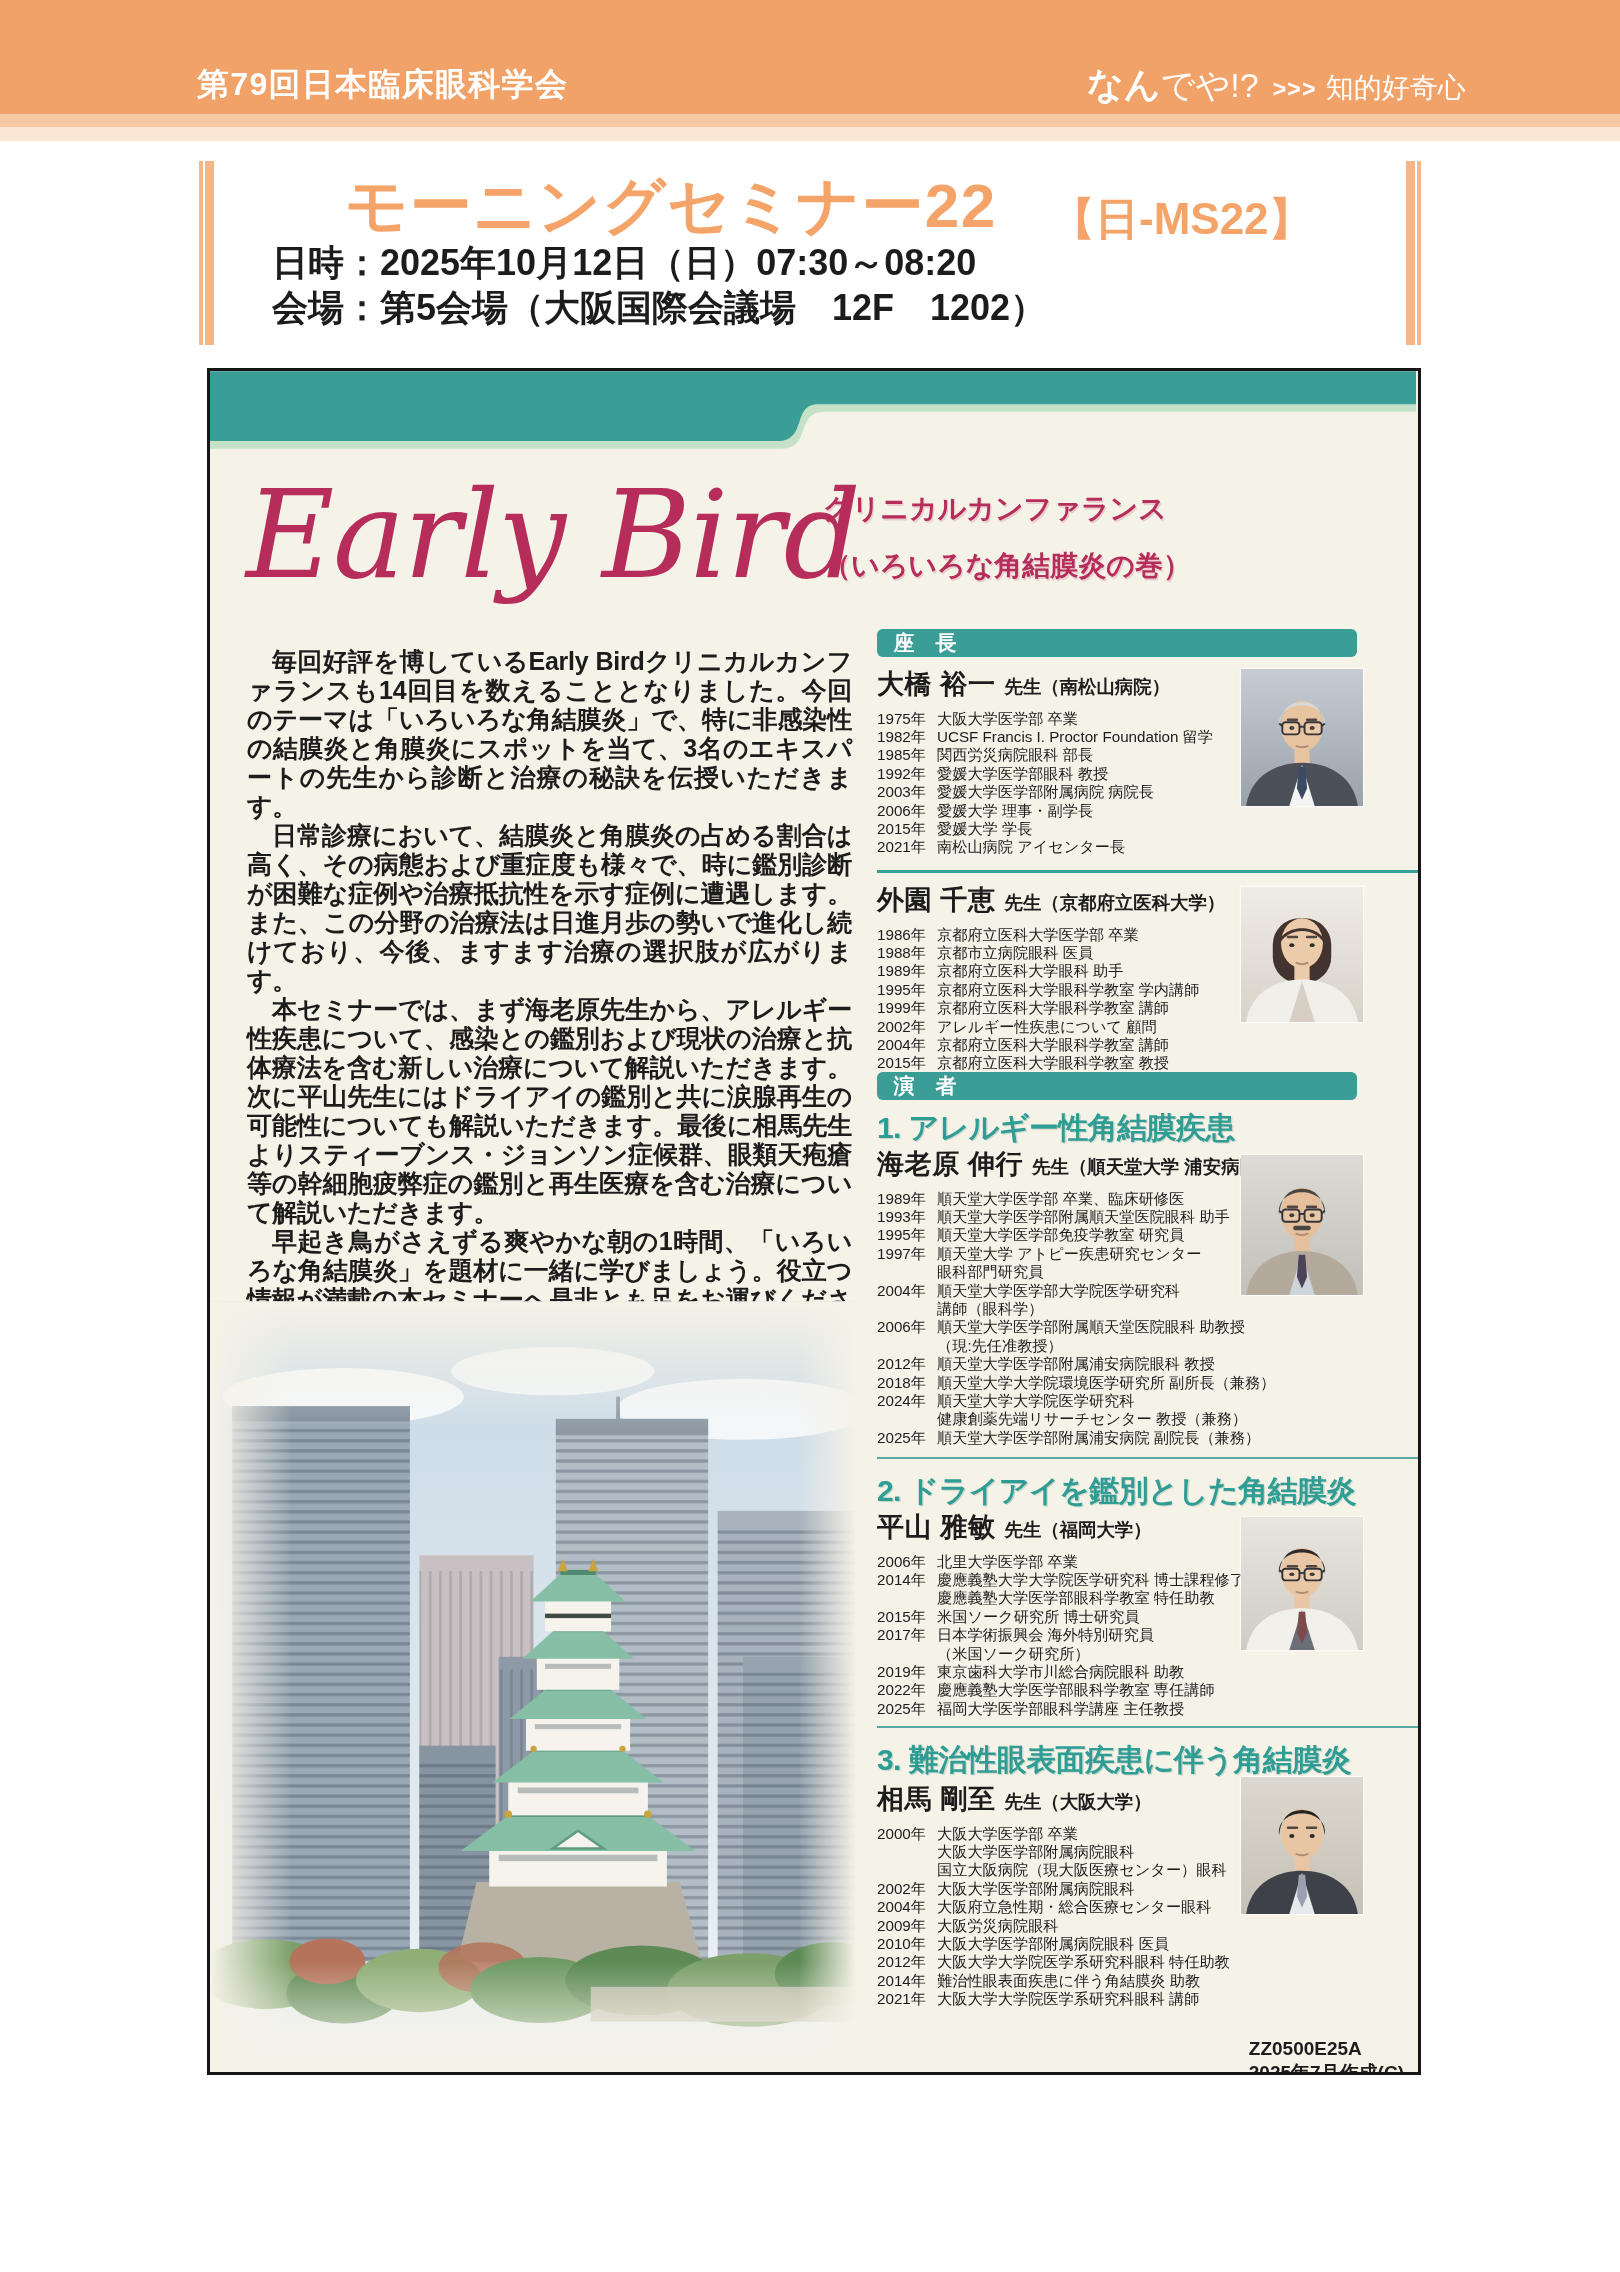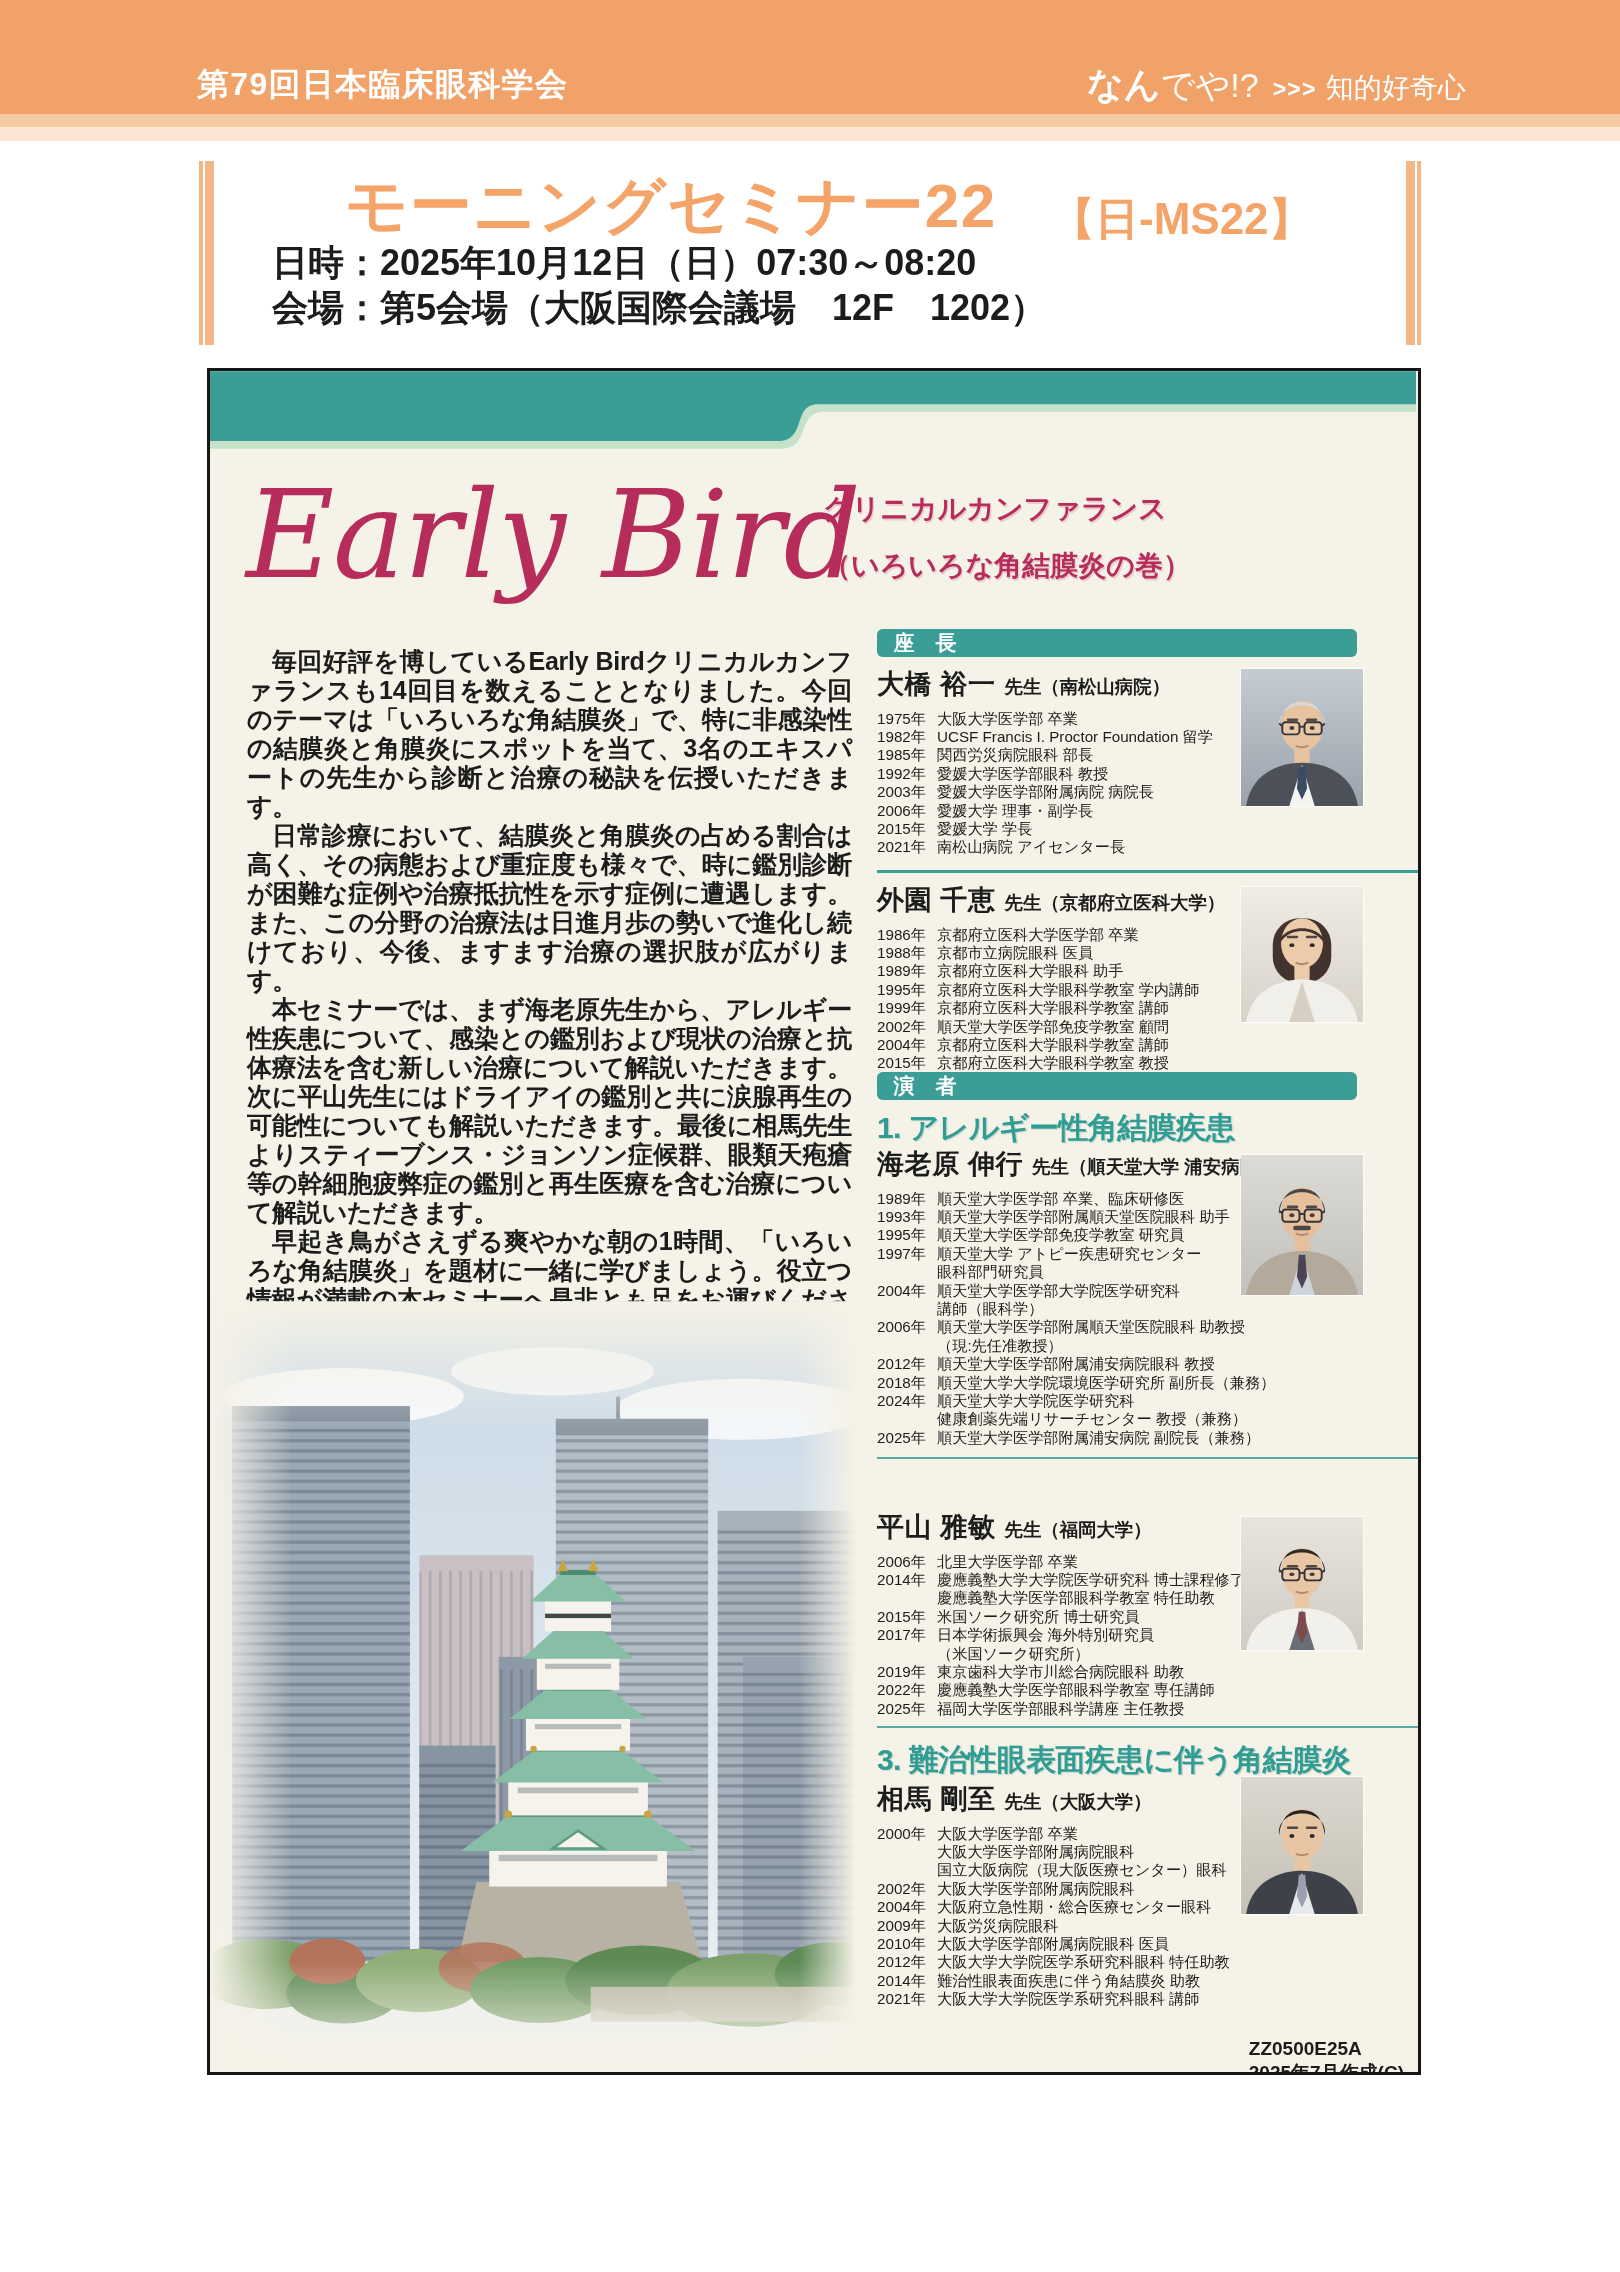--- a/index.html
+++ b/index.html
@@ -312,21 +312,21 @@
             <div class="prow">
               <span class="yr">1995年</span>
               <span class="tx">京都府立医科大学眼科学教室 学内講師</span>
             </div>
             <div class="prow">
               <span class="yr">1999年</span>
               <span class="tx">京都府立医科大学眼科学教室 講師</span>
             </div>
             <div class="prow">
               <span class="yr">2002年</span>
-              <span class="tx">順天堂大学医学部免疫学教室 顧問</span>
+              <span class="tx">アレルギー性疾患について 顧問</span>
             </div>
             <div class="prow">
               <span class="yr">2004年</span>
               <span class="tx">京都府立医科大学眼科学教室 講師</span>
             </div>
             <div class="prow">
               <span class="yr">2015年</span>
               <span class="tx">京都府立医科大学眼科学教室 教授</span>
             </div>
           </div>
@@ -425,20 +425,21 @@
       <rect x="65" y="84" width="27" height="19" rx="5"></rect>
               <rect x="100" y="84" width="27" height="19" rx="5"></rect>
       <line x1="92" y1="91" x2="100" y2="91"></line>
               <line x1="65" y1="90" x2="60" y2="86"></line>
               <line x1="127" y1="90" x2="132" y2="86"></line>
             </g>
             <rect x="82" y="109" width="28" height="7" rx="3.5" fill="#4a4742"></rect>
     <path d="M86,121 Q96,126 106,121" stroke="#b08a71" stroke-width="3" fill="none"></path>
   </svg>
         </div>
+        <div class="talk-head" style="top: 846px;">2. ドライアイを鑑別とした角結膜炎</div>
         <div class="pblock" style="top: 884px;">
           <div class="pname"><span class="nm">平山 雅敏</span><span class="sfx">先生（福岡大学）</span></div>
           <div class="plist">
             <div class="prow">
               <span class="yr">2006年</span>
               <span class="tx">北里大学医学部 卒業</span>
             </div>
             <div class="prow">
               <span class="yr">2014年</span>
               <span class="tx">慶應義塾大学大学院医学研究科 博士課程修了<br>慶應義塾大学医学部眼科学教室 特任助教</span>

